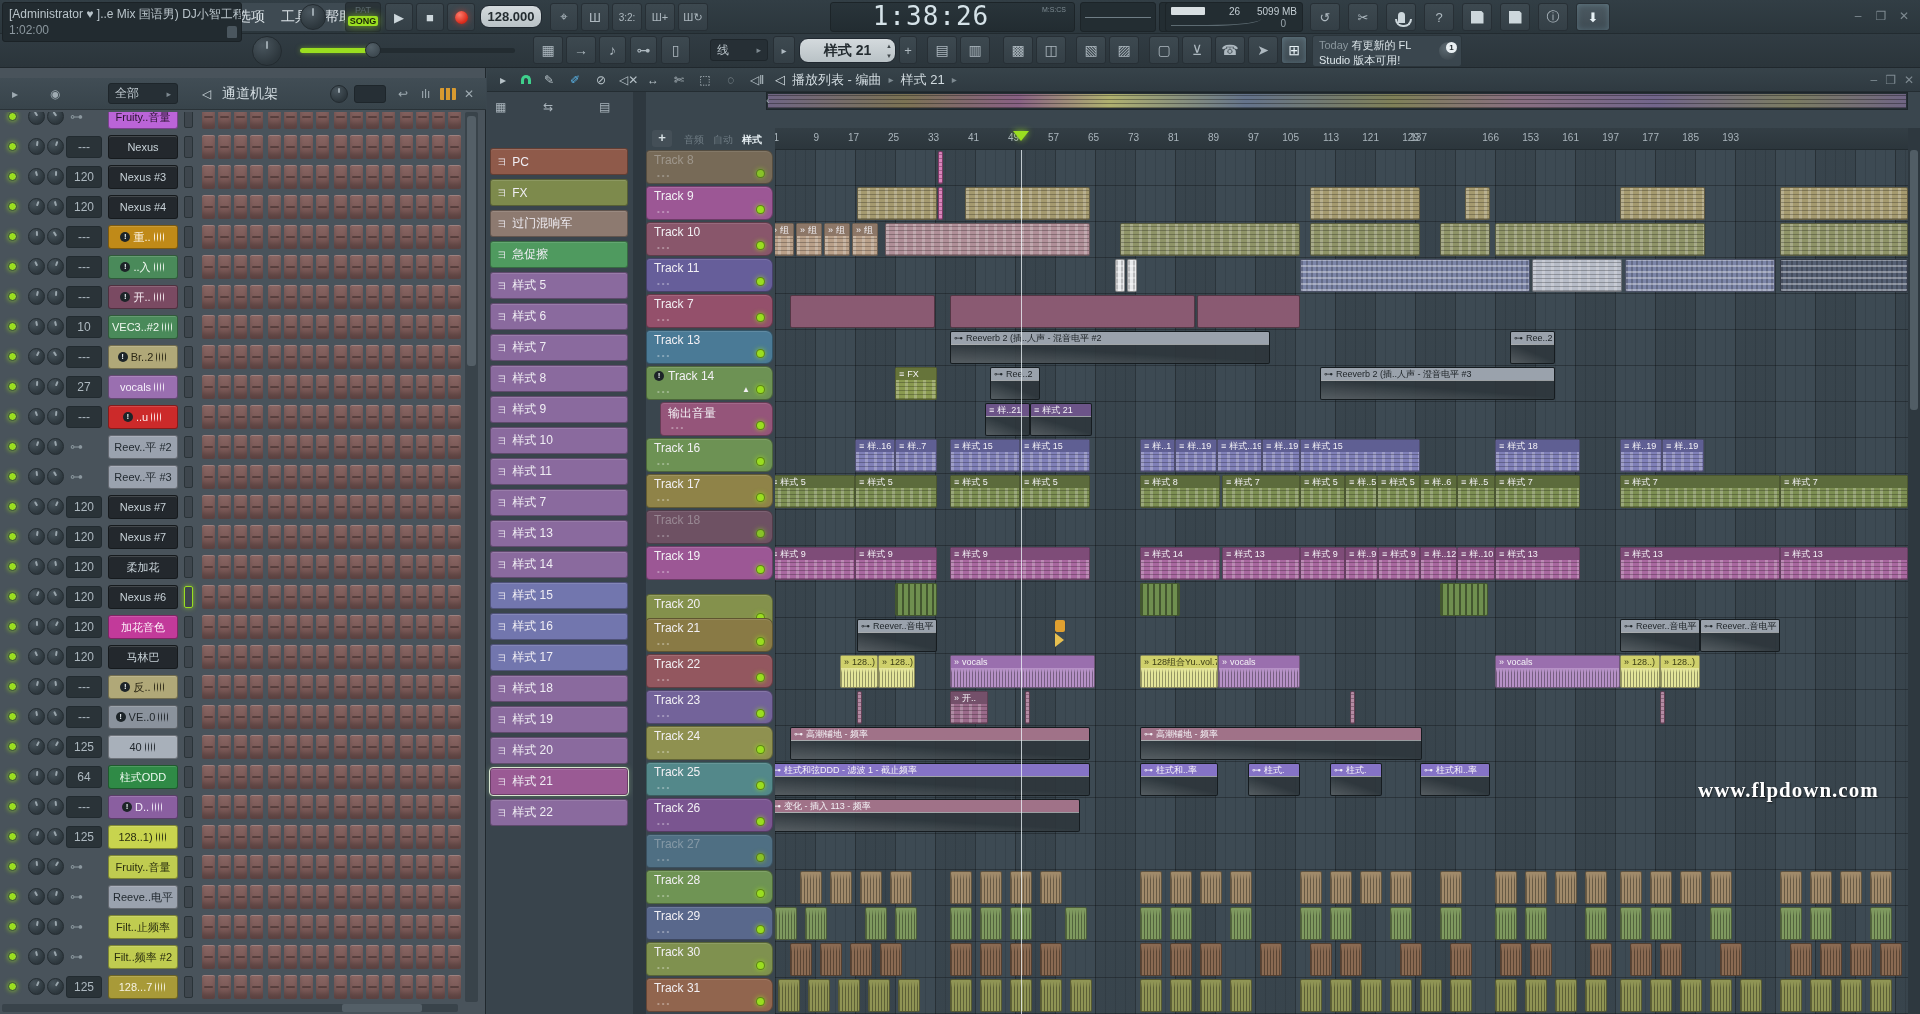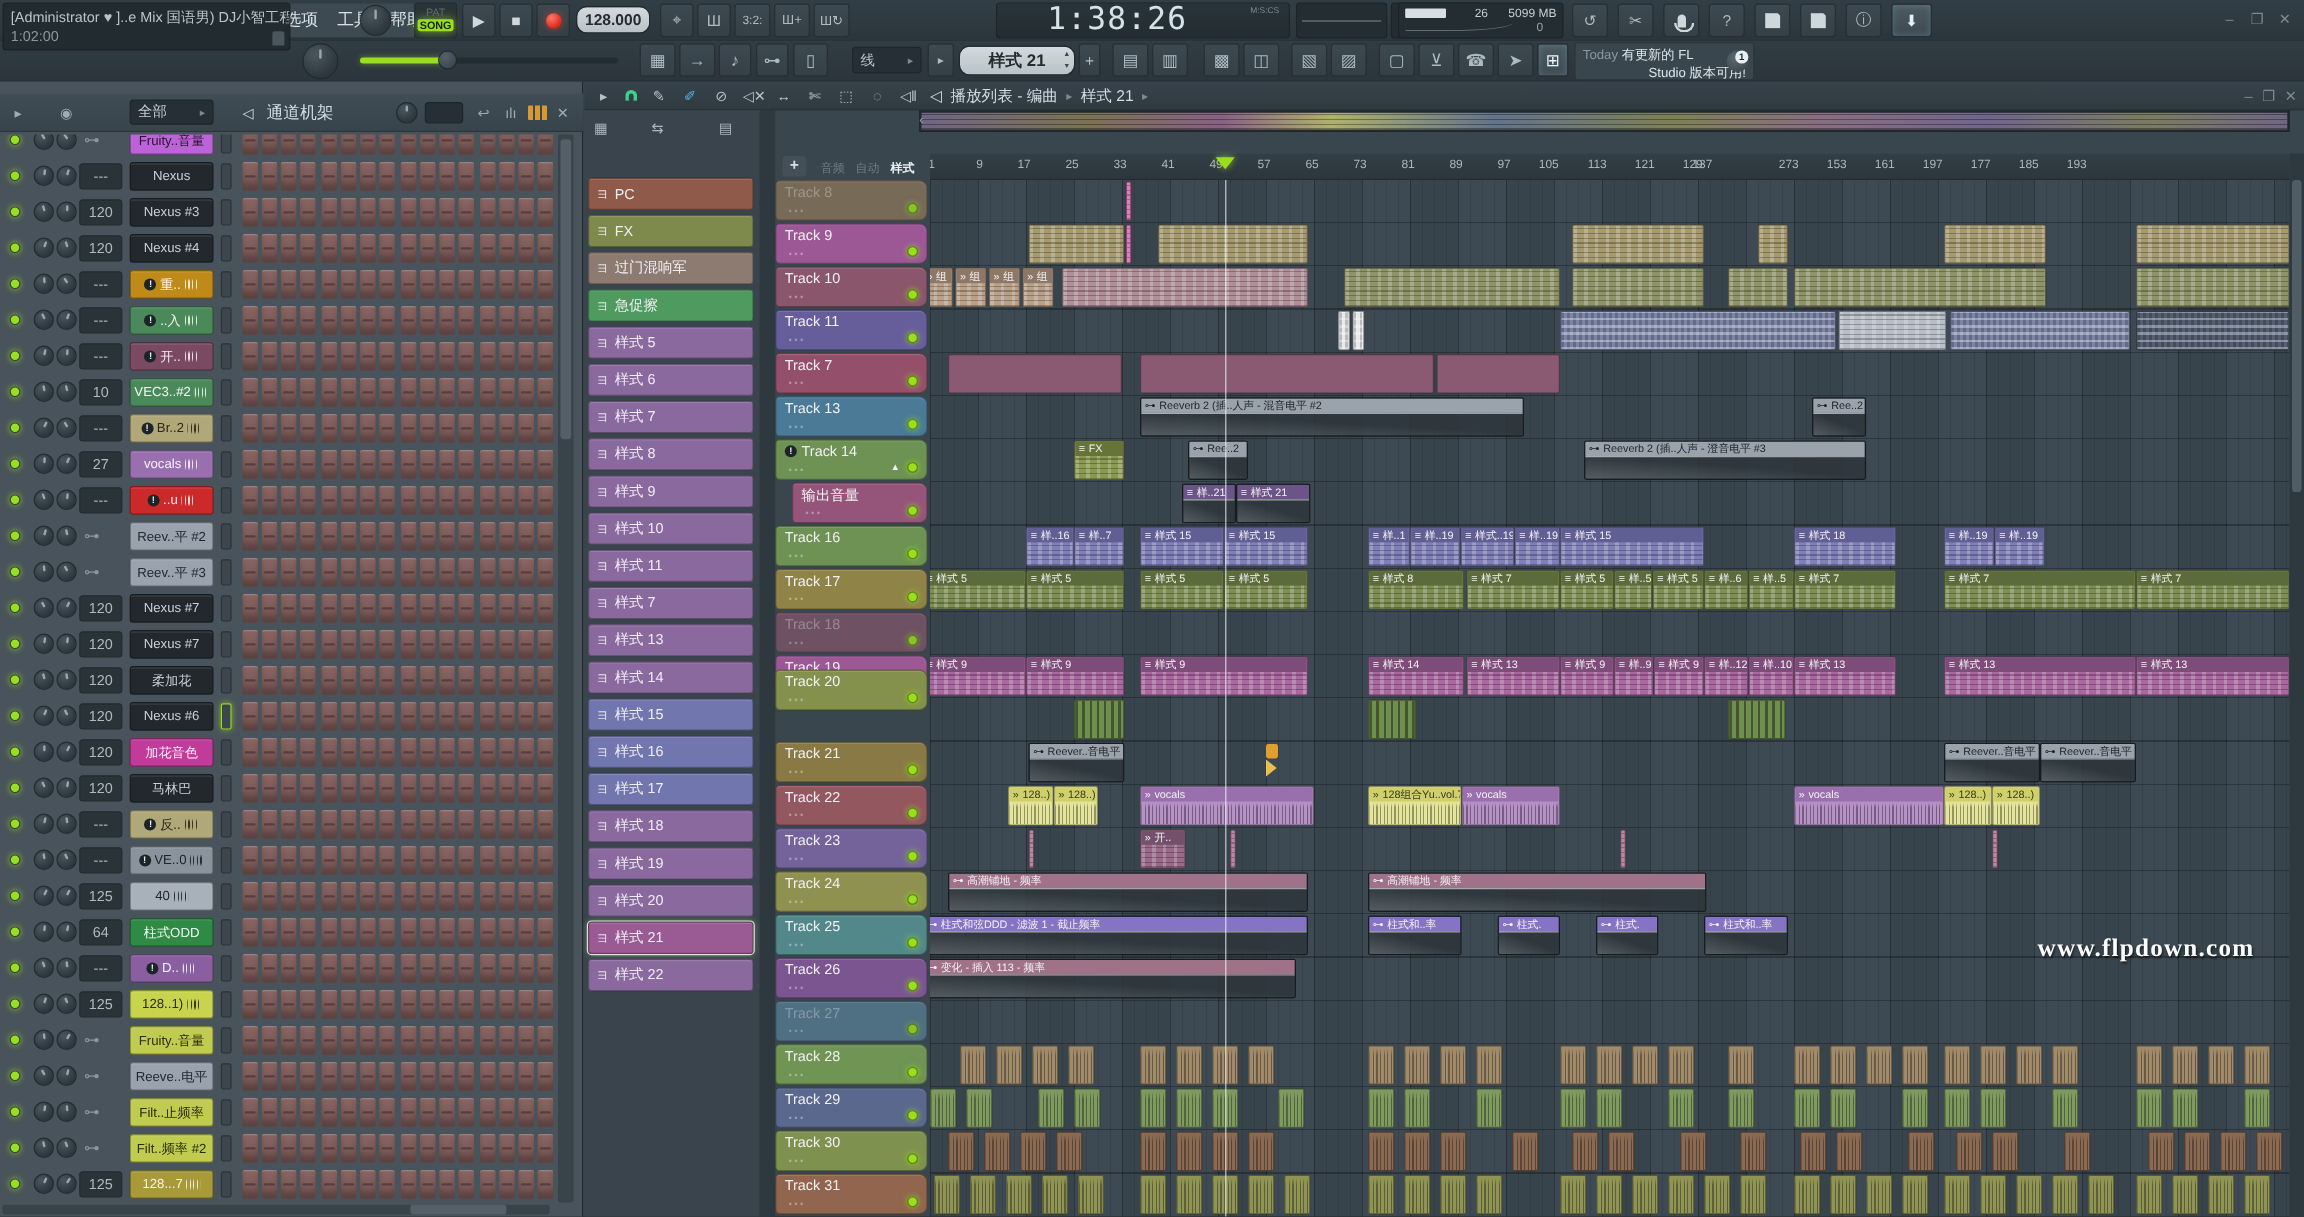--- a/index.html
+++ b/index.html
@@ -45,21 +45,21 @@
   #trash-mini { position:absolute; right:4px; bottom:3px; width:10px; height:12px; background:#4a565e; border-radius:2px 2px 1px 1px;}
   #main-slider { position:absolute; left:300px; top:14px; width:215px; height:5px; background:#232c31; border-radius:3px;}
   #main-slider .fill { position:absolute; left:0; top:0; height:5px; width:72px; background:#9ade20; border-radius:3px; box-shadow:0 0 5px rgba(154,222,32,.5);}
   #main-slider .handle { position:absolute; left:65px; top:-6px; width:16px; height:16px; border-radius:50%; background:radial-gradient(circle at 35% 30%, #55626a, #343f46); border:1px solid #20282d;}
   .r2btn { top:2px; height:28px; }
   .glyph { font-size:14px; }
   #snap-select { position:absolute; left:710px; top:5px; width:58px; height:22px; background:#262f35; border:1px solid #1e262b; border-radius:3px; color:#b9c4ca; display:flex; align-items:center; padding:0 6px; justify-content:space-between; font-size:12px;}
   #pattern-box { position:absolute; left:799px; top:4px; width:97px; height:25px; font-size:14px;}
   #pattern-box .spin { position:absolute; right:3px; top:2px; font-size:6px; color:#40484c; line-height:10px;}
   #notif { position:absolute; left:1312px; top:1px; width:150px; height:32px; background:#3a464e; border:1px solid #2b353b; border-radius:3px; padding:2px 6px; font-size:11px;}
-  #notif .gray { color:#8b979e; } #notif .white { color:#dce5e9;text-align:right;}
+  #notif .gray { color:#8b979e; } #notif .white { color:#dce5e9;}
   #notif-globe { position:absolute; right:4px; top:6px; width:18px; height:18px; border-radius:50%; background:radial-gradient(circle at 40% 35%, #5d6a72, #343e44); }
   #notif-badge { position:absolute; right:0px; top:0px; width:11px; height:11px; border-radius:50%; background:#e8eef1; color:#1d2529; font-size:8px; font-weight:bold; text-align:center; line-height:11px;}
 
   
   #rack { position:absolute; left:0; top:68px; width:486px; height:946px; background:#49535b; border-right:1px solid #20282d;}
   #rack-header { position:absolute; left:0; top:10px; width:486px; height:32px; background:linear-gradient(#414d55,#38444b); border-bottom:1px solid #2a3338; display:flex; align-items:center; }
   #rack-filter { position:absolute; left:108px; top:5px; width:70px; height:21px; background:#262f35; border:1px solid #1e262b; border-radius:3px; color:#c2ccd2; display:flex; align-items:center; justify-content:space-between; padding:0 6px;}
   #rack-title { position:absolute; left:222px; font-size:14px; color:#d3dce1;}
   #rack-speaker { position:absolute; left:202px; color:#cdd7dc; font-size:12px;}
   .rack-hicon { position:absolute; color:#9fabb2; font-size:12px; }
@@ -1421,21 +1421,21 @@
       <span class="tick-num" style="left: 296px;">65</span>
       <span class="tick-num" style="left: 336px;">73</span>
       <span class="tick-num" style="left: 376px;">81</span>
       <span class="tick-num" style="left: 416px;">89</span>
       <span class="tick-num" style="left: 456px;">97</span>
       <span class="tick-num" style="left: 496px;">105</span>
       <span class="tick-num" style="left: 536px;">113</span>
       <span class="tick-num" style="left: 576px;">121</span>
       <span class="tick-num" style="left: 616px;">129</span>
       <span class="tick-num" style="left: 624px;">137</span>
-      <span class="tick-num" style="left: 696px;">273</span>
+      <span class="tick-num" style="left: 696px;">166</span>
       <span class="tick-num" style="left: 736px;">153</span>
       <span class="tick-num" style="left: 776px;">161</span>
       <span class="tick-num" style="left: 816px;">197</span>
       <span class="tick-num" style="left: 856px;">177</span>
       <span class="tick-num" style="left: 896px;">185</span>
       <span class="tick-num" style="left: 936px;">193</span>
     </div>
   <div id="pl-heads">
       <div class="tr-head dim" style="top: 0px; background: linear-gradient(rgb(133, 114, 89), rgb(133, 114, 89));">
         <div class="nm">
@@ -1516,21 +1516,21 @@
     <div class="dots">•••</div>
         <span class="led"></span>
       </div>
       <div class="tr-head" style="top: 396px; background: linear-gradient(rgb(156, 87, 149), rgb(156, 87, 149));">
         <div class="nm">
           <span>Track 19</span>
         </div>
     <div class="dots">•••</div>
         <span class="led"></span>
       </div>
-      <div class="tr-head" style="top: 408px; background: linear-gradient(rgb(132, 145, 76), rgb(132, 145, 76));">
+      <div class="tr-head" style="top: 444px; background: linear-gradient(rgb(132, 145, 76), rgb(132, 145, 76));">
         <div class="nm">
           <span>Track 20</span>
         </div>
     <div class="dots">•••</div>
         <span class="led"></span>
       </div>
       <div class="tr-head" style="top: 468px; background: linear-gradient(rgb(137, 122, 69), rgb(137, 122, 69));">
         <div class="nm">
           <span>Track 21</span>
         </div>

